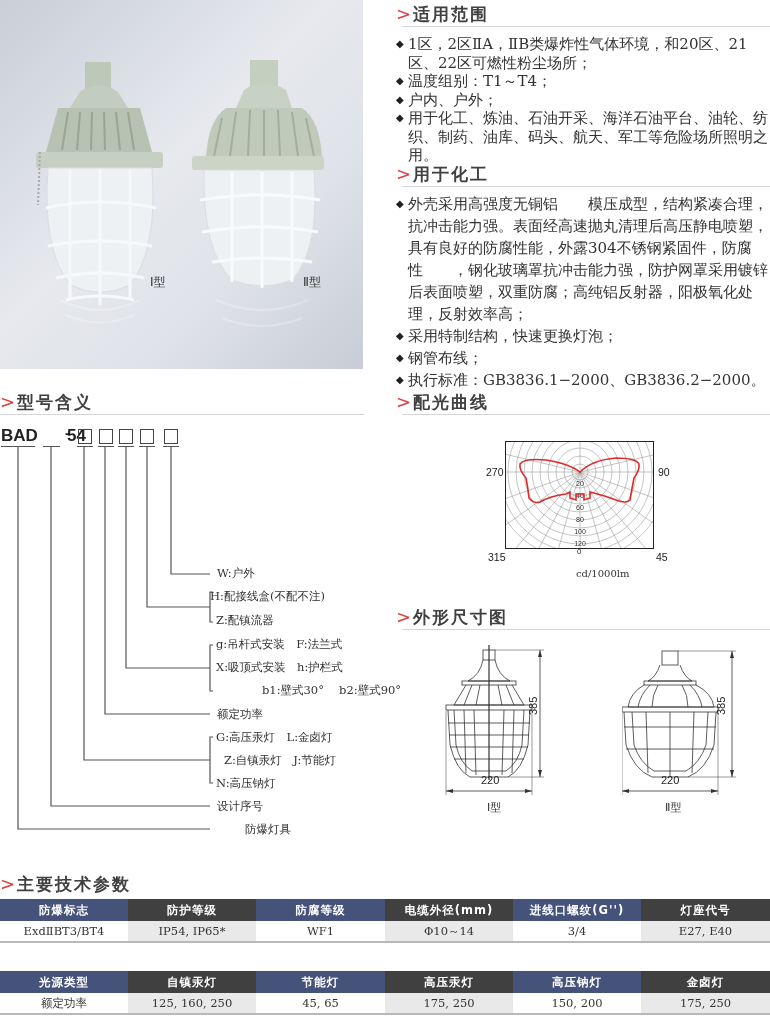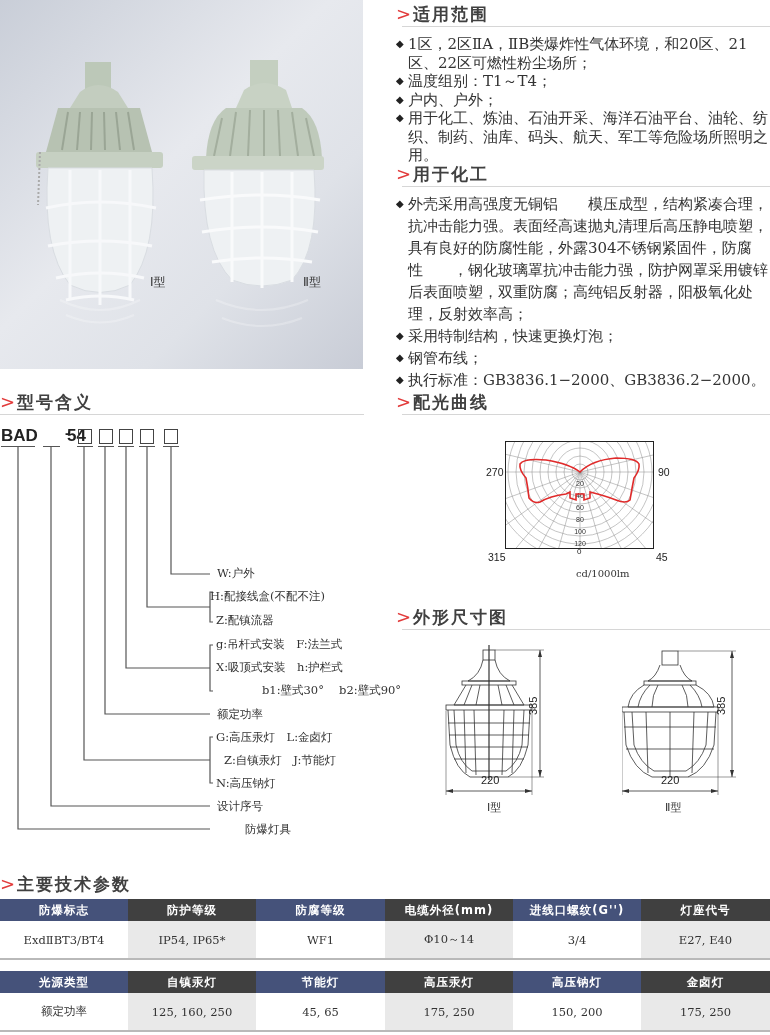--- a/index.html
+++ b/index.html
@@ -31,21 +31,21 @@
   .lbl-text { font-family: "DejaVu Serif", "Liberation Serif", serif; font-size: 11.5px; color: #333; white-space: nowrap; }
 
   
   .polar-box { border: 1.5px solid #222; background: #fff; overflow: hidden; }
   .polar-lbl { font-family: "Liberation Sans", sans-serif; font-size: 10.5px; color: #222; }
   .cd-lbl { font-family: "DejaVu Serif", serif; font-size: 10px; color: #333; }
 
   
   table.spec { position: absolute; border-collapse: collapse; table-layout: fixed; }
   table.spec th { height: 22px; font-size: 11.5px; font-weight: bold; color: #fff; text-align: center; letter-spacing: 1px; }
-  table.spec td { height: 38px; font-family: "DejaVu Serif", "Liberation Serif", serif; font-size: 11.5px; color: #333; text-align: center; border-bottom: 2px solid #b9b9b9; }
+  table.spec td { height: 21px; font-family: "DejaVu Serif", "Liberation Serif", serif; font-size: 11.5px; color: #333; text-align: center; border-bottom: 2px solid #b9b9b9; }
   th.dk { background: #45527a; }
   th.lt { background: #404040; }
   td.g { background: #e9e9e9; }
   td.w { background: #ffffff; }
 </style>
 </head>
 <body>
 
 <div class="abs photo">
   <svg width="363" height="369" viewBox="0 0 363 369">

